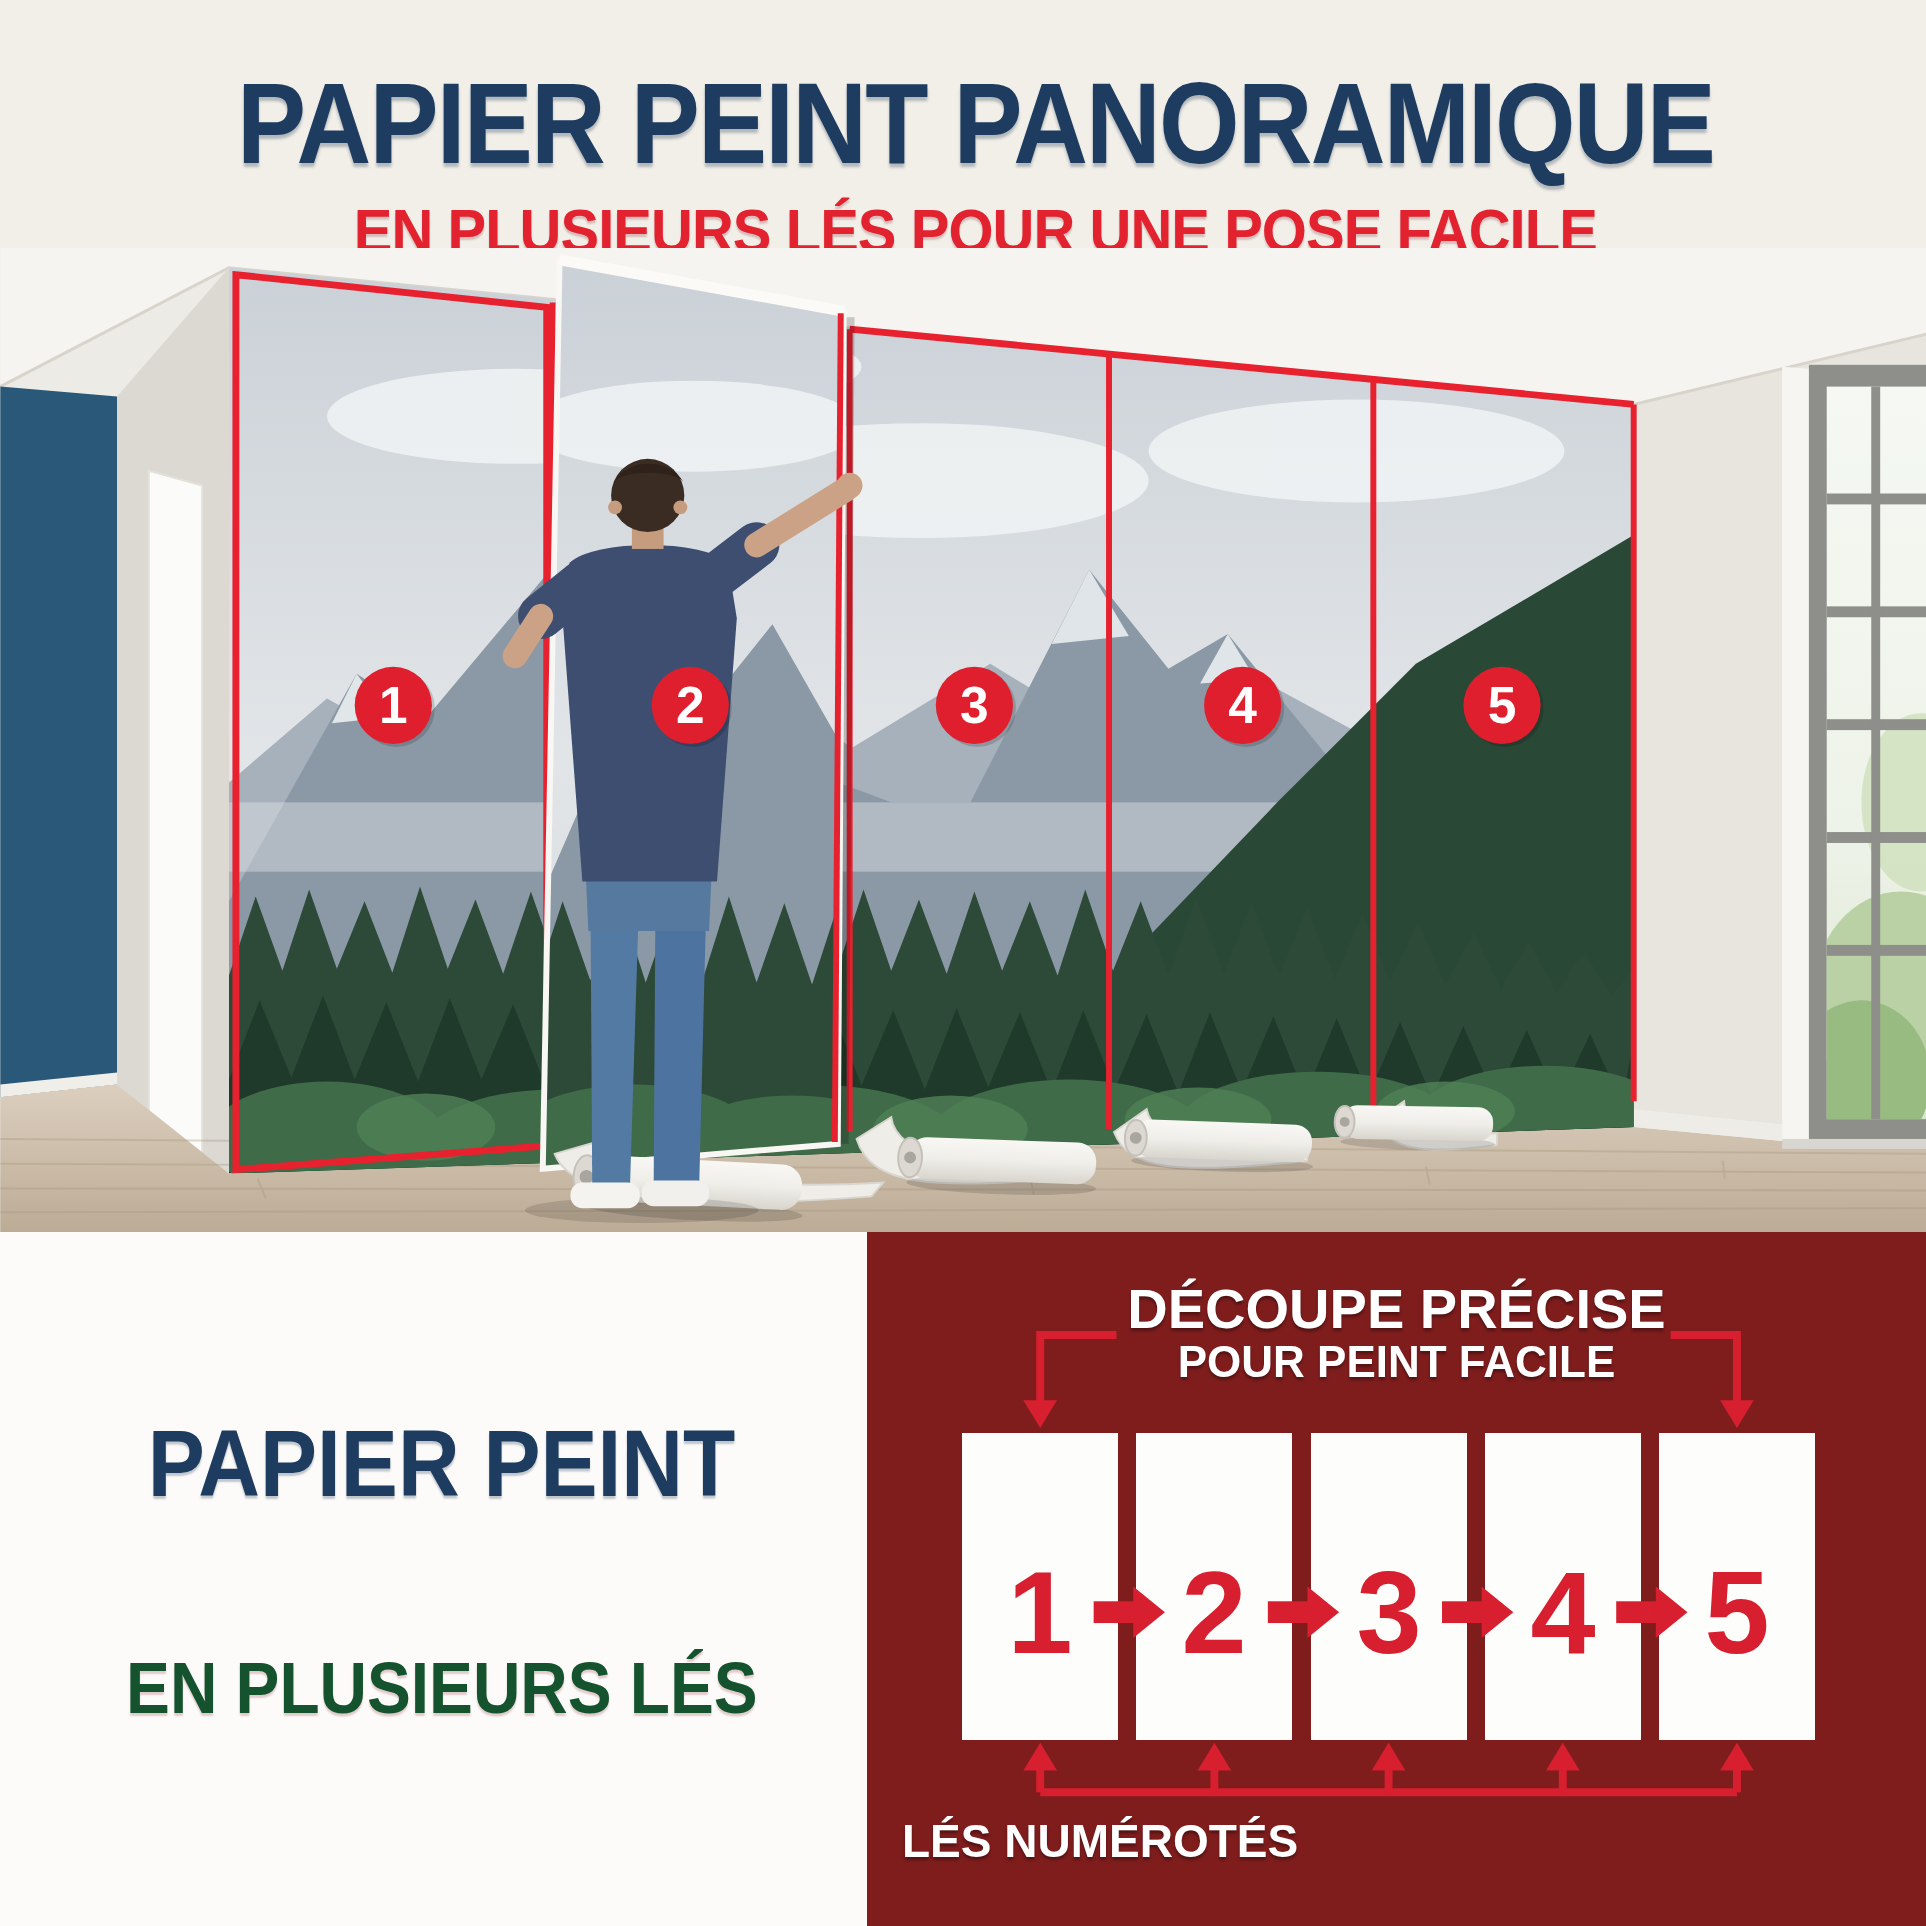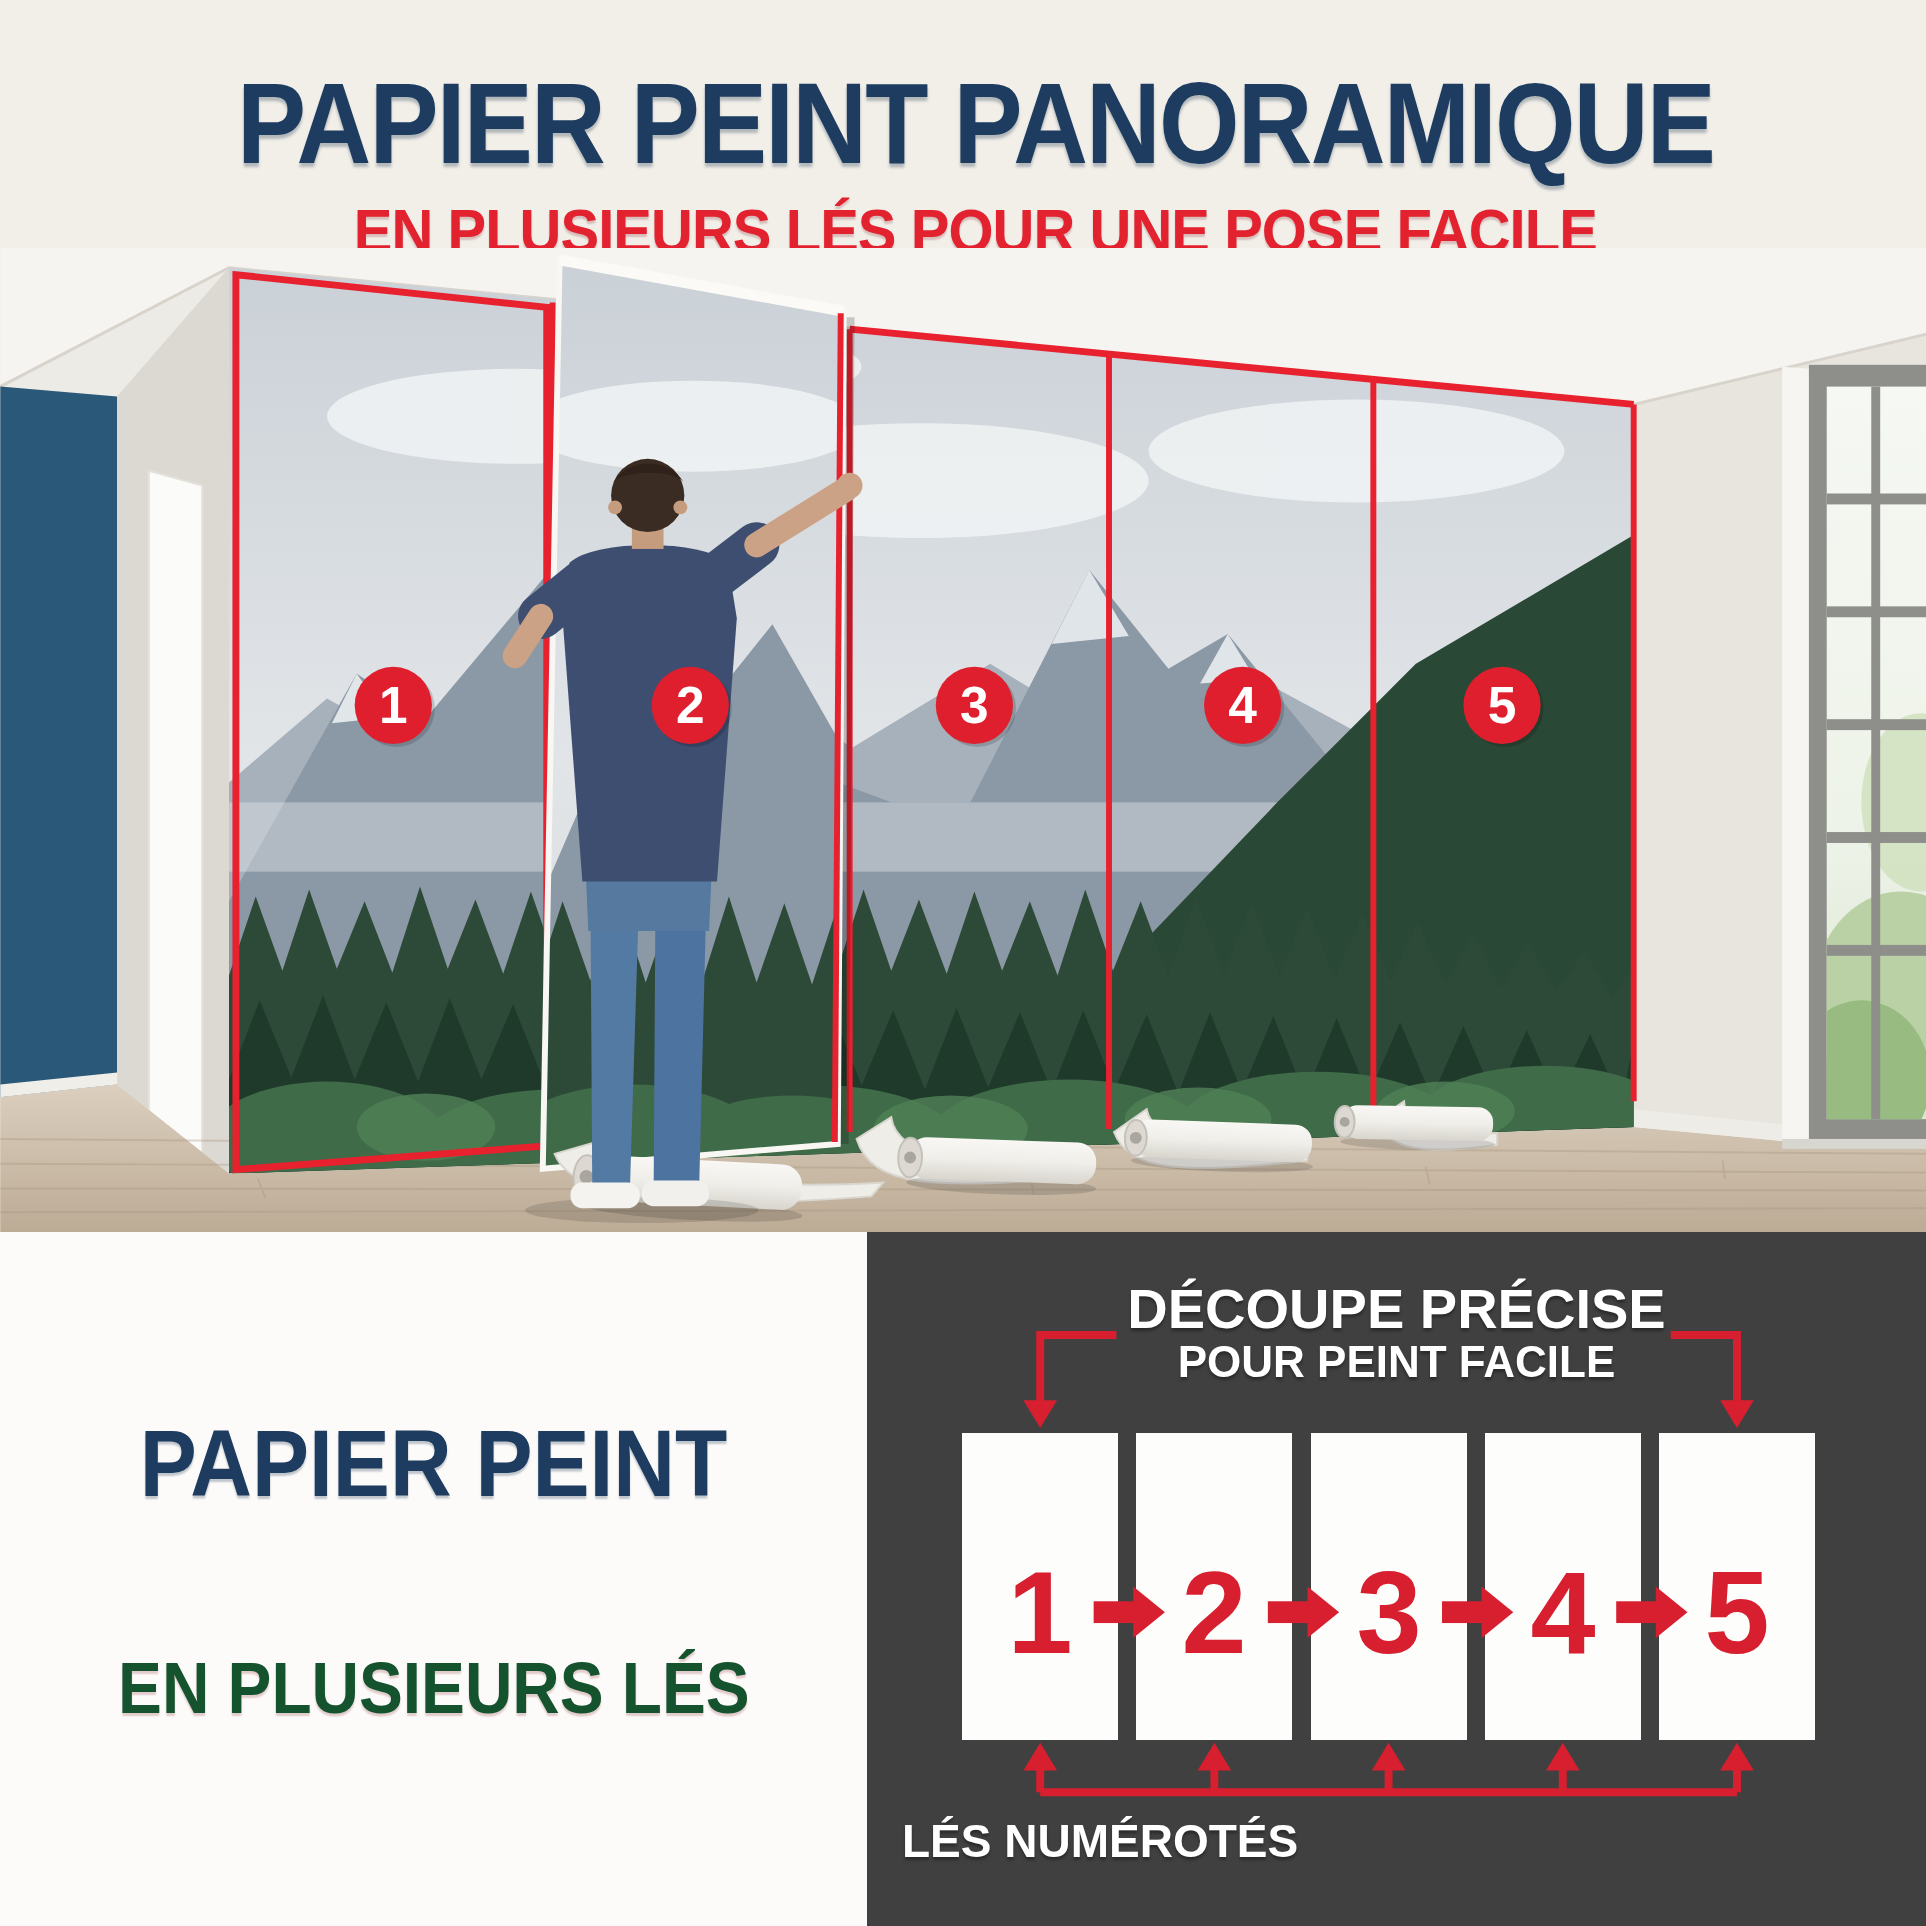--- a/index.html
+++ b/index.html
@@ -19,29 +19,29 @@
     position:absolute;left:0;top:196px;width:100%;text-align:center;
     font-size:61px;font-weight:bold;letter-spacing:-1px;color:#e2222f;
     text-shadow:0 3px 2px rgba(120,10,20,.22);white-space:nowrap;
   }
   .squeeze{display:inline-block;transform:scaleX(.9);transform-origin:50% 50%;}
   .squeeze95{display:inline-block;transform:scaleX(.95);transform-origin:50% 50%;}
   
   .scene{position:absolute;left:0;top:248px;width:1927px;height:984px;}
   
   .bottom-left{position:absolute;left:0;top:1232px;width:867px;height:695px;background:#fcfbf9;}
-  .bl-line{position:absolute;left:0;width:100%;text-align:center;font-weight:bold;white-space:nowrap;line-height:1;}
+  .bl-line{position:absolute;left:0;width:100%;text-align:center;font-weight:bold;white-space:nowrap;line-height:1;padding-left:8px;}
   .bl-navy{color:#1d3c60;text-shadow:0 3px 2px rgba(16,38,66,.25);}
   .bl-red{color:#14532d;text-shadow:0 3px 2px rgba(120,10,20,.2);}
   .bl-1{top:184px;font-size:95px;}
   .bl-2{top:296px;font-size:95px;}
   .bl-3{top:419px;font-size:73px;}
   .bl-4{top:509px;font-size:54px;}
   
-  .diagram{position:absolute;left:867px;top:1232px;width:1059px;height:695px;background:#404040;}
+  .diagram{position:absolute;left:867px;top:1232px;width:1059px;height:695px;background:#7f1d1d;}
   .dg-title1{position:absolute;left:0;top:44px;width:100%;text-align:center;color:#ffffff;
     font-size:56px;font-weight:bold;letter-spacing:0;white-space:nowrap;
     text-shadow:0 3px 3px rgba(0,0,0,.35);}
   .dg-title2{position:absolute;left:0;top:105px;width:100%;text-align:center;color:#ffffff;
     font-size:44px;font-weight:bold;white-space:nowrap;text-shadow:0 3px 3px rgba(0,0,0,.35);}
   .dg-footer{position:absolute;left:35px;top:582px;width:990px;color:#ffffff;
     font-size:46px;font-weight:bold;white-space:nowrap;text-shadow:0 3px 3px rgba(0,0,0,.35);}
   .dg-panel{position:absolute;top:201px;width:156px;height:307px;background:#fdfdfc;
     display:flex;align-items:center;justify-content:center;}
   .dg-num{font-size:117px;font-weight:bold;color:#d71f2f;transform:translateY(26px);}

